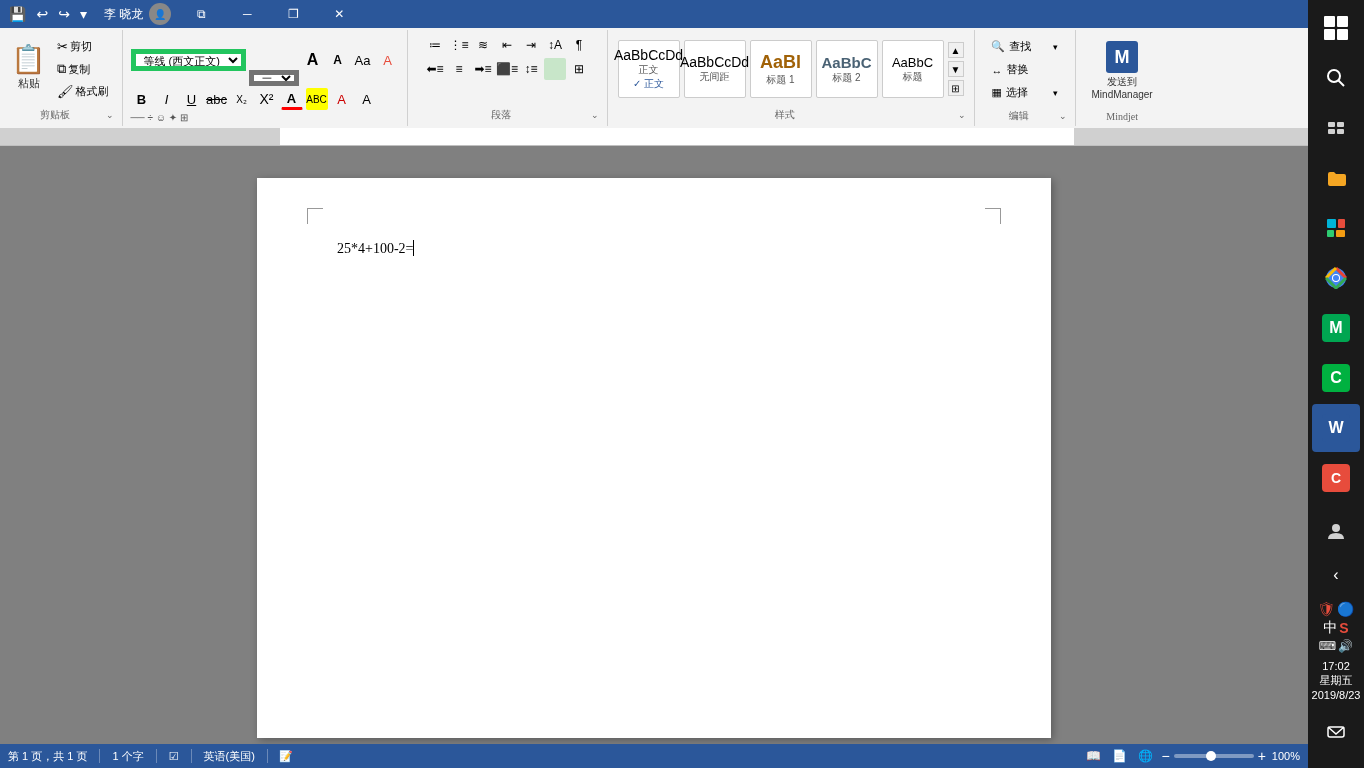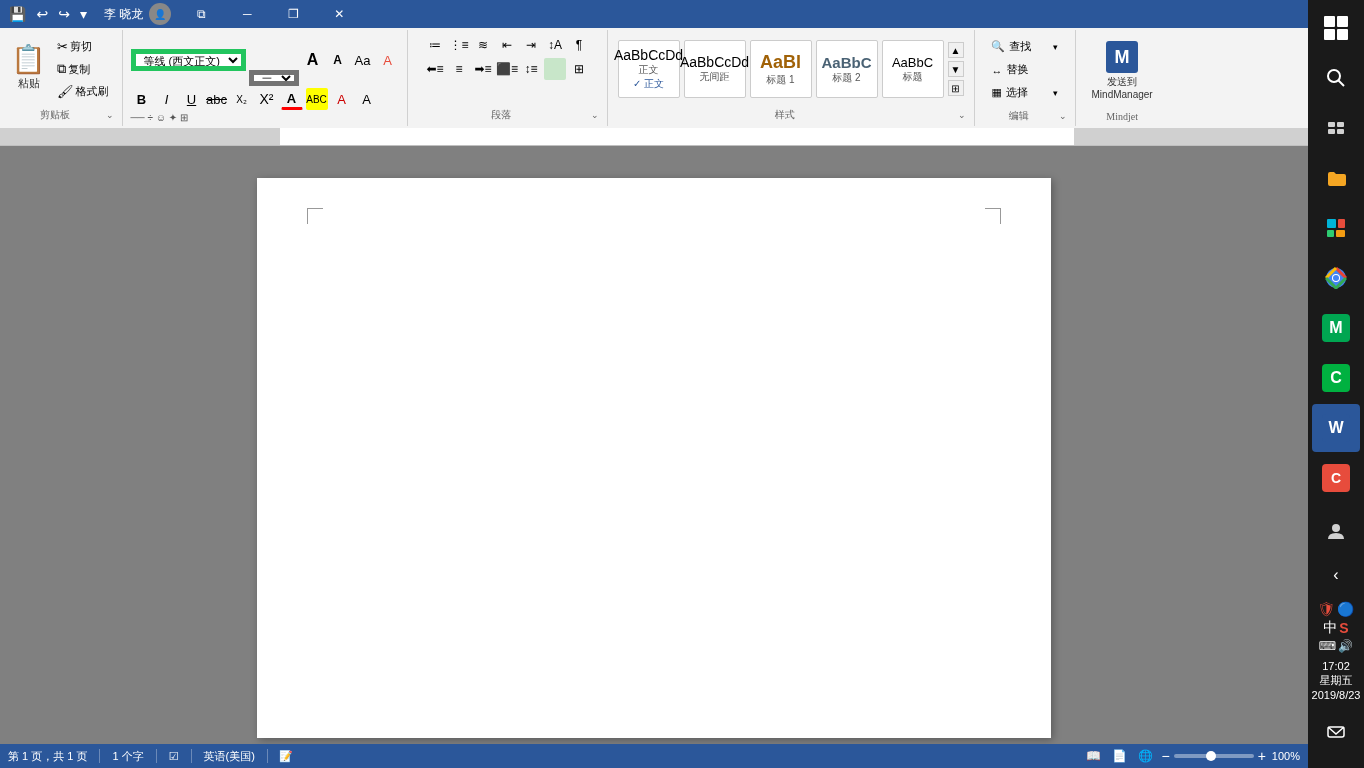--- a/index.html
+++ b/index.html
@@ -740,20 +740,25 @@
       <rect x="1074" y="0" width="234" height="18" fill="#d0d0d0"></rect>
 
     </g>
   </svg>
 </div>
 
 <div id="doc-area">
   <div id="doc-page">
     <div class="page-corner corner-tl"></div>
     <div class="page-corner corner-tr"></div>
+    <div id="doc-content">
+      <span class="cursor-line">
+        <span>25*4+100-2=</span><span class="text-cursor"></span>
+      </span>
+    </div>
   </div>
 </div>
 
 <div id="statusbar">
   <div class="status-item">
     <span>第 1 页，共 1 页</span>
   </div>
   <div class="status-sep"></div>
   <div class="status-item">
     <span>1 个字</span>

